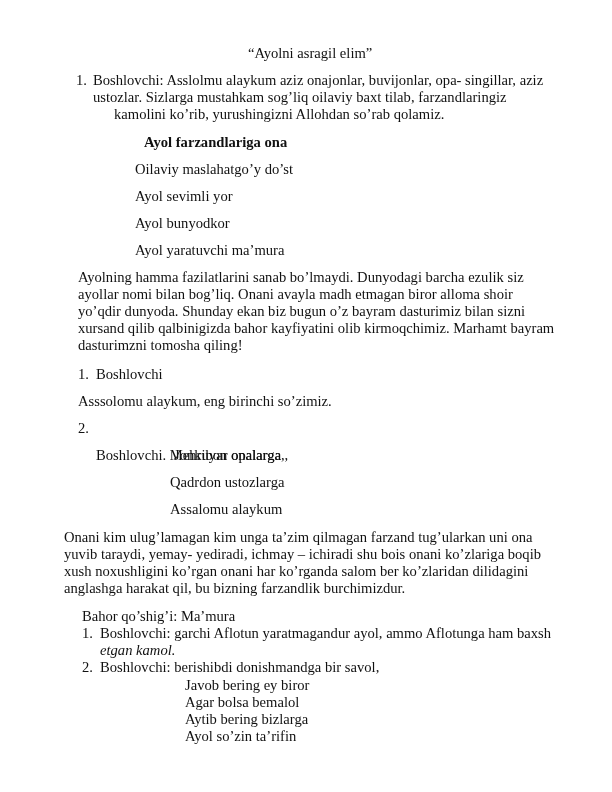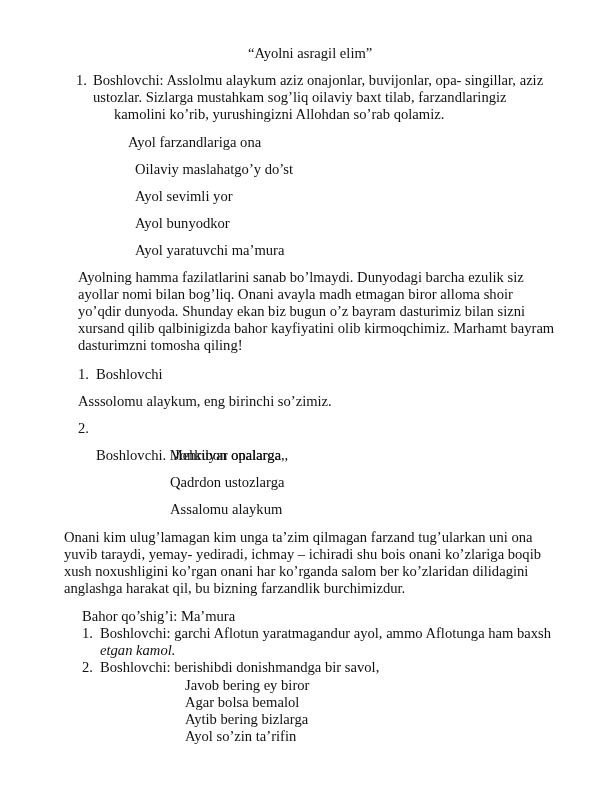--- a/index.html
+++ b/index.html
@@ -15,21 +15,21 @@
   <div class="ln" style="left:248px;top:45px;">“Ayolni asragil elim”</div>
 
   <div>
     <div class="num" style="left:76px;top:72px;">1.</div>
     <div class="ln" style="left:93px;top:72px;">Boshlovchi: Asslolmu alaykum aziz onajonlar, buvijonlar, opa- singillar, aziz</div>
     <div class="ln" style="left:93px;top:89px;">ustozlar. Sizlarga mustahkam sog’liq oilaviy baxt tilab, farzandlaringiz</div>
     <div class="ln" style="left:93px;top:106px;margin-left:21px;">kamolini ko’rib, yurushingizni Allohdan so’rab qolamiz.</div>
   </div>
 
   <div>
-    <div class="ln" style="left:128px;top:134px;">Ayol farzandlariga ona</div>
+    <div class="ln" style="left:144px;top:134px;font-weight:bold;">Ayol farzandlariga ona</div>
     <div class="ln" style="left:135px;top:161px;">Oilaviy maslahatgo’y do’st</div>
     <div class="ln" style="left:135px;top:188px;">Ayol sevimli yor</div>
     <div class="ln" style="left:135px;top:215px;">Ayol bunyodkor</div>
     <div class="ln" style="left:135px;top:242px;">Ayol yaratuvchi ma’mura</div>
   </div>
 
   <div>
     <div class="ln" style="left:78px;top:269px;">Ayolning hamma fazilatlarini sanab bo’lmaydi. Dunyodagi barcha ezulik siz</div>
     <div class="ln" style="left:78px;top:286px;font-family:Liberation Serif, serif;">ayollar nomi bilan bog’liq. Onani avayla madh etmagan biror alloma shoir</div>
     <div class="ln" style="left:78px;top:303px;">yo’qdir  dunyoda. Shunday ekan biz bugun o’z bayram dasturimiz bilan sizni</div>

